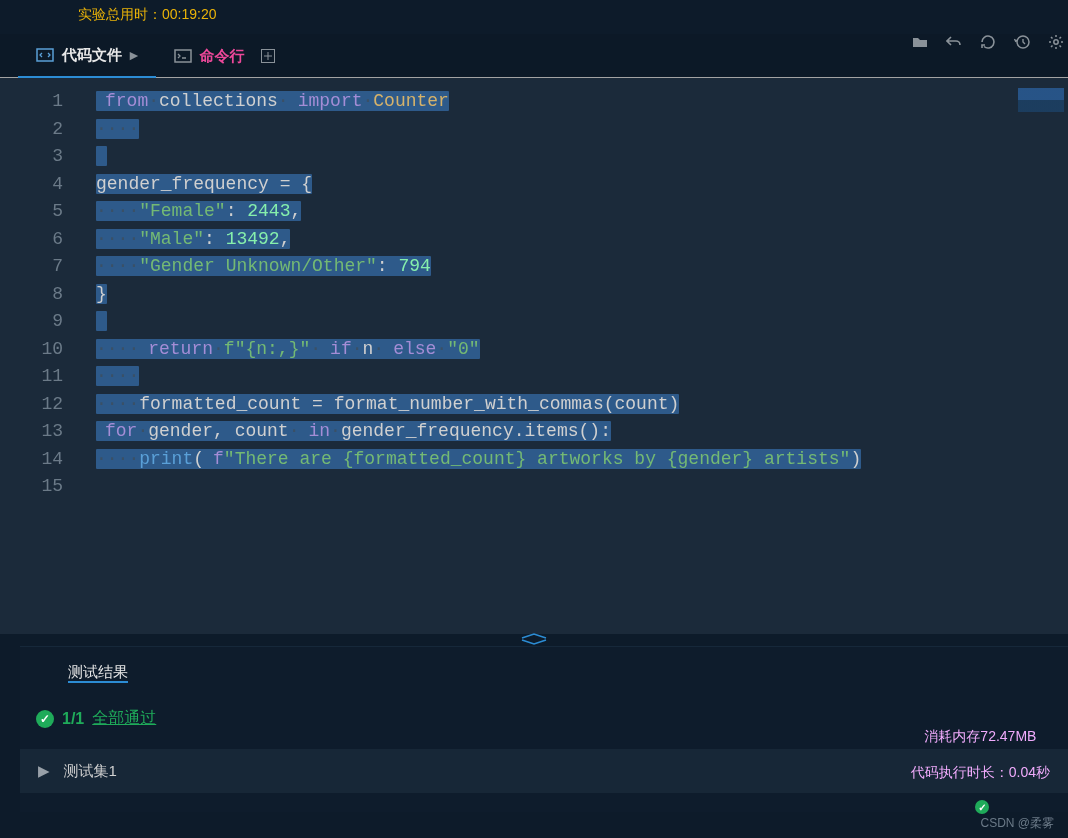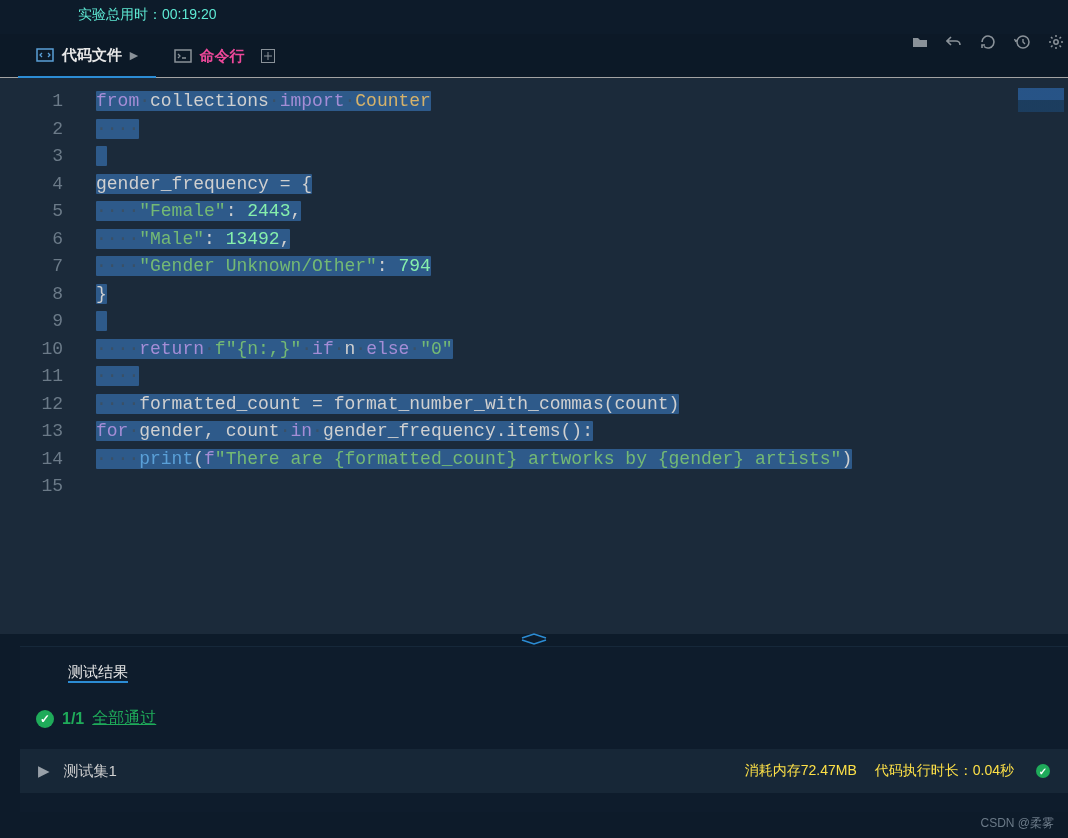--- a/index.html
+++ b/index.html
@@ -7,21 +7,21 @@
   width: 1068px; height: 838px;
   background: #0d1b2a;
   font-family: "Microsoft YaHei", "PingFang SC", sans-serif;
   color: #d0d0d0;
   overflow: hidden;
   position: relative;
 }
 .top-info {
   padding: 6px 0 10px 78px;
   font-size: 14px;
-  color: #5eead4;
+  color: #eab308;
 }
 .tabbar {
   display: flex;
   align-items: flex-start;
   height: 44px;
   background: #0c1927;
   border-bottom: 1px solid #a3a3a3;
   font-weight: bold;
 }
 .tab {
@@ -76,21 +76,21 @@
   line-height: 27.5px;
   position: relative;
   padding-left: 14px;
 }
 .sel {
   background: #2e5a8a;
   display: inline;
   border-radius: 1px;
 }
 .ws { color: #3a5066; }
-.kw { color: #a48dd6; }
+.kw { color: #a48dd6; padding-left: 9px; }
 .str { color: #74b974; }
 .num { color: #86efac; }
 .fn { color: #5aa0d8; }
 .id { color: #d0d0d0; }
 .cls { color: #d6b26a; }
 .minimap {
   position: absolute; top: 10px; right: 4px; width: 46px; height: 28px;
   background: linear-gradient(#2a5e9a 12px, #1c4268 12px 24px, transparent 24px);
   opacity: 0.8;
 }
@@ -131,21 +131,21 @@
 .tc-row {
   margin-top: 20px;
   height: 44px;
   background: #172737;
   display: flex;
   align-items: center;
   padding: 0 18px;
   font-size: 15px;
 }
 .tri { margin-right: 14px; color: #98a0a8; }
-.tc-meta { margin-left: auto; color: #fde047; font-size: 14px; display: flex; gap: 18px; align-items: center; }
+.tc-meta { margin-left: auto; color: #f0abfc; font-size: 14px; display: flex; gap: 18px; align-items: center; flex-direction: column; }
 .sm-check { width: 14px; height: 14px; border-radius: 50%; background: #1fab5a; display: flex; align-items: center; justify-content: center; margin-left: 4px; }
 .sm-check::after { content: "✓"; color: #fff; font-size: 10px; font-weight: bold; }
 .watermark {
   position: absolute;
   bottom: 6px; right: 14px;
   font-size: 12px;
   color: #6b7a88;
 }
 </style>
 </head>

